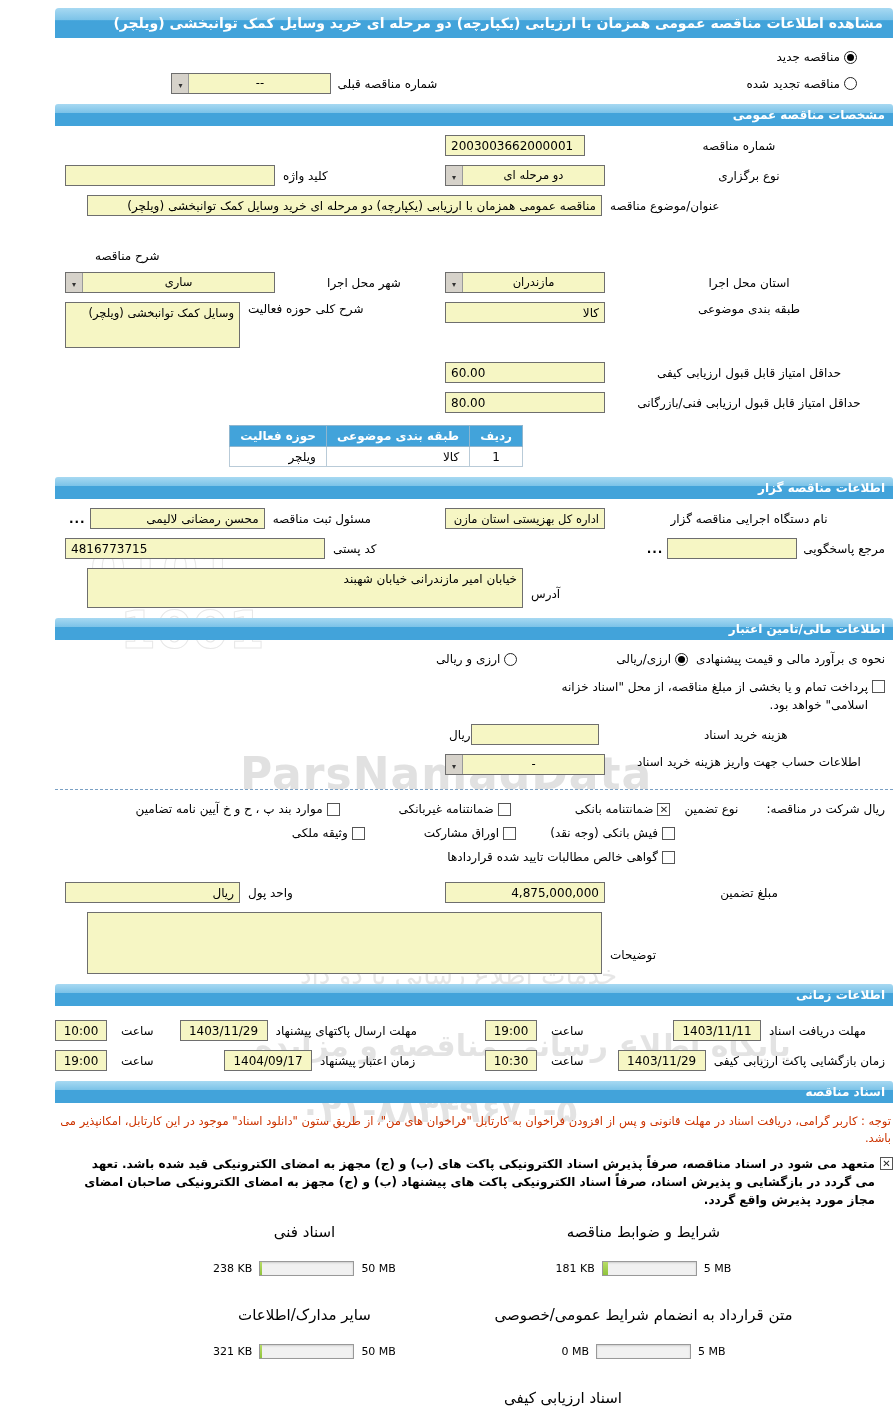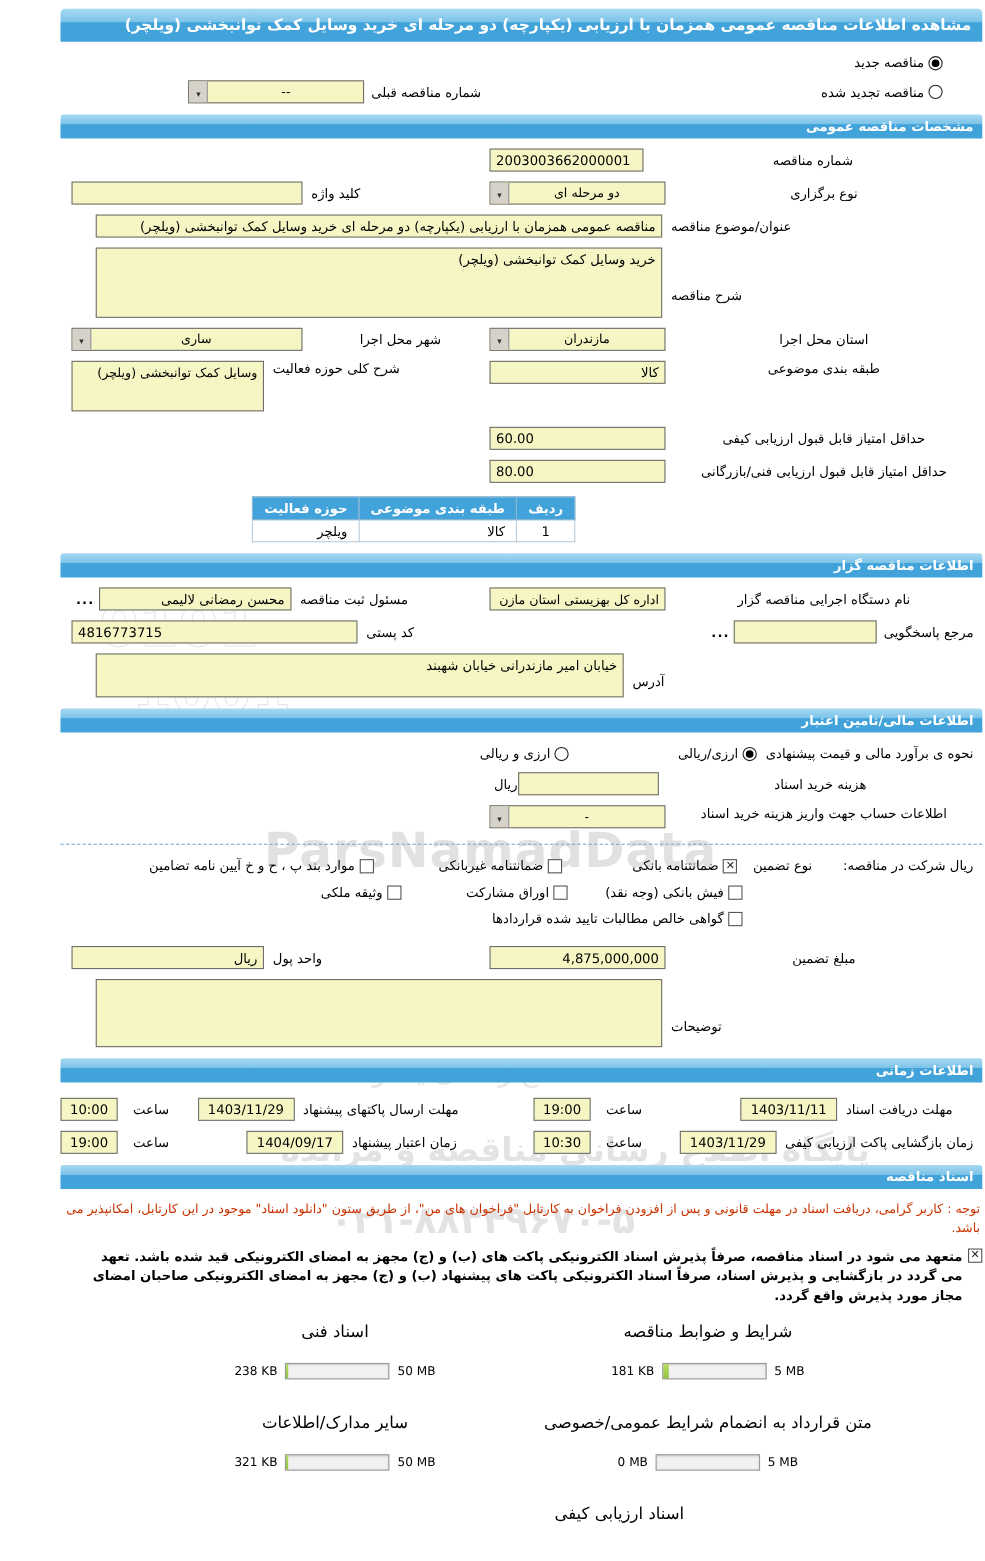--- a/index.html
+++ b/index.html
@@ -141,21 +141,20 @@
   <div class="row">
     <div class="wpair">
       <span class="lab fill">عنوان/موضوع مناقصه</span>
       <div class="fld" style="width:515px">مناقصه عمومی همزمان با ارزیابی (یکپارچه) دو مرحله ای خرید وسایل کمک توانبخشی (ویلچر)</div>
     </div>
   </div>
 
   <div class="row top">
     <div class="wpair top">
       <span class="lab fill" style="margin-top:24px">شرح مناقصه</span>
-      <div class="tarea" style="width:515px;height:64px">خرید وسایل کمک توانبخشی (ویلچر)</div>
     </div>
   </div>
 
   <div class="row">
     <div class="rpair">
       <span class="lab fill">استان محل اجرا</span>
       <div class="combo" style="width:160px">
         <span class="val">مازندران</span>
         <span class="btn">▾</span>
       </div>
@@ -231,34 +230,38 @@
     </div>
     <div class="lpair" style="width:380px">
       <span class="lab fill" style="flex:1;text-align:left;padding-left:8px">کد پستی</span>
       <div class="fld num" style="width:260px">4816773715</div>
     </div>
   </div>
 
   <div class="row top">
     <div class="wpair top">
       <span class="lab fill" style="margin-top:12px">آدرس</span>
-      <div class="tarea" style="width:480px;height:40px">خیابان امیر مازندرانی خیابان شهبند</div>
+      <div class="tarea" style="width:436px;height:40px">خیابان امیر مازندرانی خیابان شهبند</div>
     </div>
   </div>
 
   <div class="sec">اطلاعات مالی/تامین اعتبار</div>
 
   <div class="row" style="margin-top:12px">
     <span class="lab">نحوه ی برآورد مالی و قیمت پیشنهادی</span>
     <span class="radio on" style="margin-right:8px"></span>
     <span class="lab gap4">ارزی/ریالی</span>
     <span class="radio" style="margin-right:95px"></span>
     <span class="lab gap4">ارزی و ریالی</span>
   </div>
 
+  <div class="row top" style="margin-top:12px">
+    <span class="cb" style="margin-top:2px"></span>
+    <span class="lab" style="margin-right:4px;width:330px;line-height:18px">پرداخت تمام و یا بخشی از مبلغ مناقصه، از محل "اسناد خزانه اسلامی" خواهد بود.</span>
+  </div>
 
   <div class="row" style="margin-top:10px">
     <div class="rpair">
       <span class="lab fill">هزینه خرید اسناد</span>
       <div class="fld" style="width:128px"></div>
       <span class="lab" style="margin-left:4px">ریال</span>
     </div>
   </div>
 
   <div class="row top">

